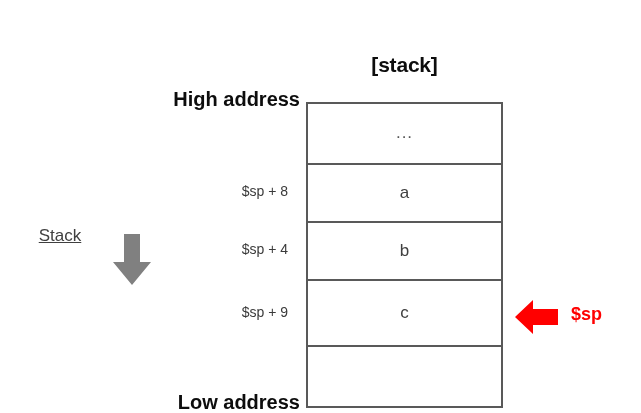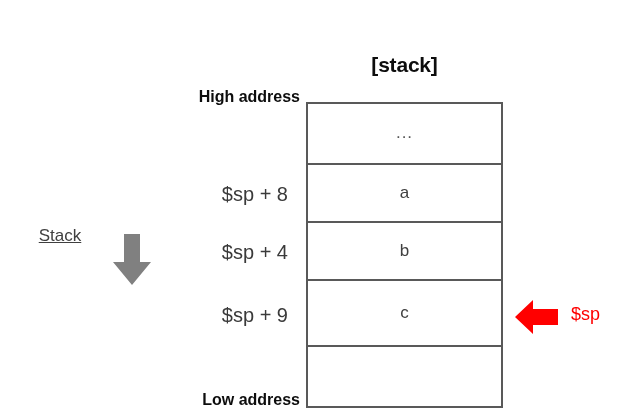--- a/index.html
+++ b/index.html
@@ -68,40 +68,40 @@
     font-size: 17px;
     color: #555555;
     letter-spacing: 1px;
     line-height: 0.6;
   }
 
   
   .edge-label {
     position: absolute;
     text-align: right;
-    font-size: 16px;
+    font-size: 20px;
     font-weight: bold;
     color: #0d0d0d;
     white-space: nowrap;
   }
   .label-high {
     right: 341px;   
     top: 68px;
   }
   .label-low {
     right: 341px;
     top: 371px;
   }
 
   
   .offset-label {
     position: absolute;
     right: 353px;   
     text-align: right;
-    font-size: 20px;
+    font-size: 14px;
     color: #3a3a3a;
     white-space: nowrap;
   }
   .offset-0 { top: 163px; }
   .offset-1 { top: 221px; text-align: center; }
   .offset-2 { top: 284px; }
 
   
   .growth-text {
     position: absolute;
@@ -128,21 +128,21 @@
     left: 515px;
     top: 280px;
     width: 44px;
     height: 34px;
   }
   .sp-label {
     position: absolute;
     left: 571px;
     top: 284px;
     font-size: 18px;
-    font-weight: normal;
+    font-weight: bold;
     color: #ff0000;
     white-space: nowrap;
   }
 </style>
 </head>
 <body>
 
 <div id="canvas">
 
   <div class="stack-title">[stack]</div>

